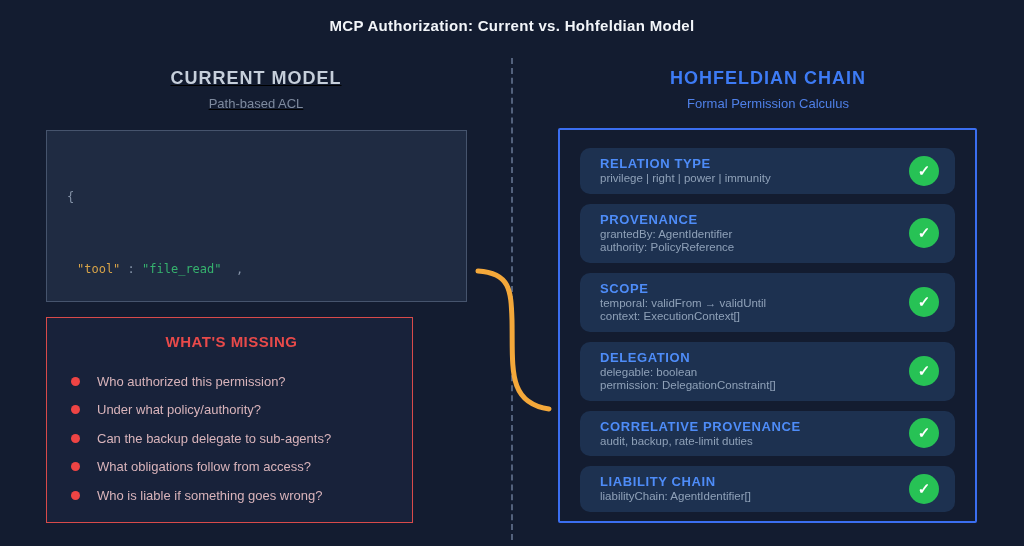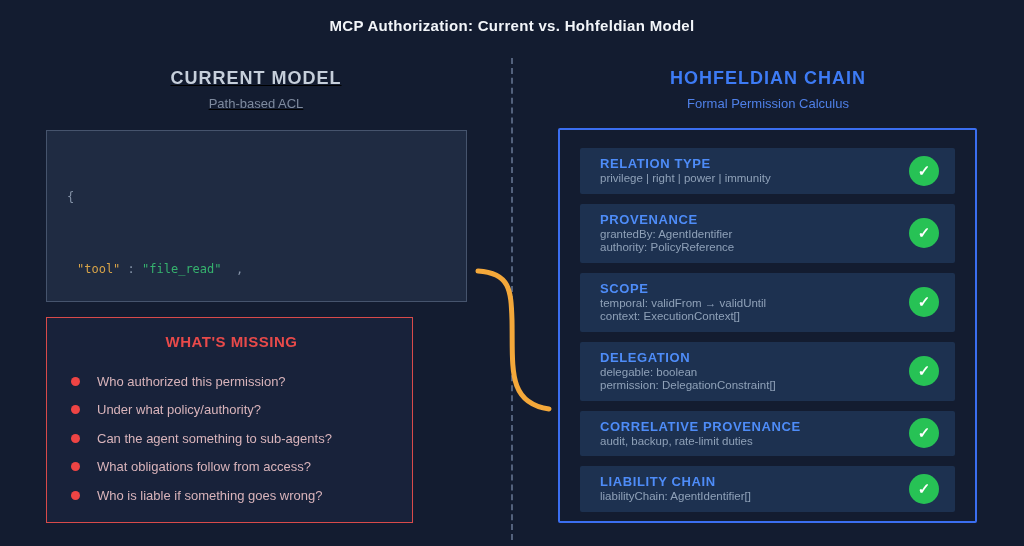--- a/index.html
+++ b/index.html
@@ -63,21 +63,21 @@
   }
   .missing-item span.txt { color: #d9b4bb; font-size: 13px; }
 
   
   .hoh-panel {
     position: absolute; left: 558px; top: 128px; width: 419px; height: 395px;
     border: 2px solid #3b6ef0; border-radius: 2px;
     padding: 18px 20px; display: flex; flex-direction: column; gap: 10px;
   }
   .hoh-card {
-    position: relative; background: #1d3150; border-radius: 2px;
+    position: relative; background: #1d3150; border-radius: 10px;
     padding: 8px 60px 8px 20px; flex: 0 0 auto;
   }
   .hoh-card .card-title {
     color: #4e8cf8; font-size: 13px; font-weight: bold; letter-spacing: 0.6px;
     line-height: 16px;
   }
   .hoh-card .card-line { color: #8fa1b8; font-size: 11.5px; line-height: 13.5px; }
   .hoh-card .card-line:empty { display: none; }
   .check-circle {
     position: absolute; right: 16px; top: 50%; transform: translateY(-50%);
@@ -121,21 +121,21 @@
     <li class="missing-item">
         <span class="bullet-dot"></span>
         <span class="txt">Who authorized this permission?</span>
       </li>
     <li class="missing-item">
         <span class="bullet-dot"></span>
         <span class="txt">Under what policy/authority?</span>
       </li>
     <li class="missing-item">
         <span class="bullet-dot"></span>
-        <span class="txt">Can the agent something to sub-agents?</span>
+        <span class="txt">Can the backup delegate to sub-agents?</span>
       </li>
     <li class="missing-item">
         <span class="bullet-dot"></span>
         <span class="txt">What obligations follow from access?</span>
       </li>
     <li class="missing-item">
         <span class="bullet-dot"></span>
         <span class="txt">Who is liable if something goes wrong?</span>
       </li>
   </ul>

